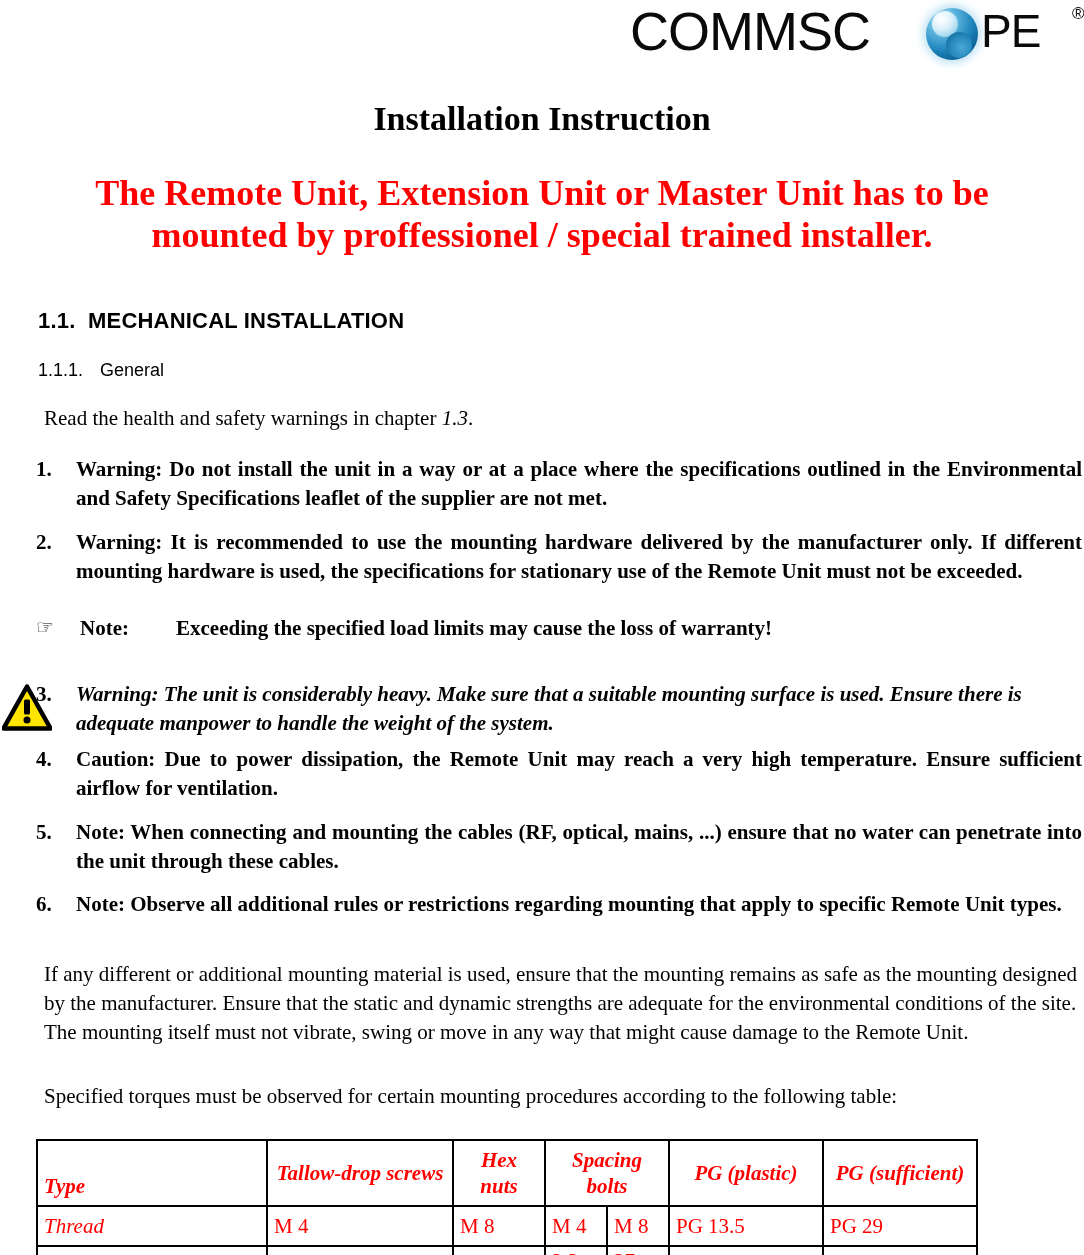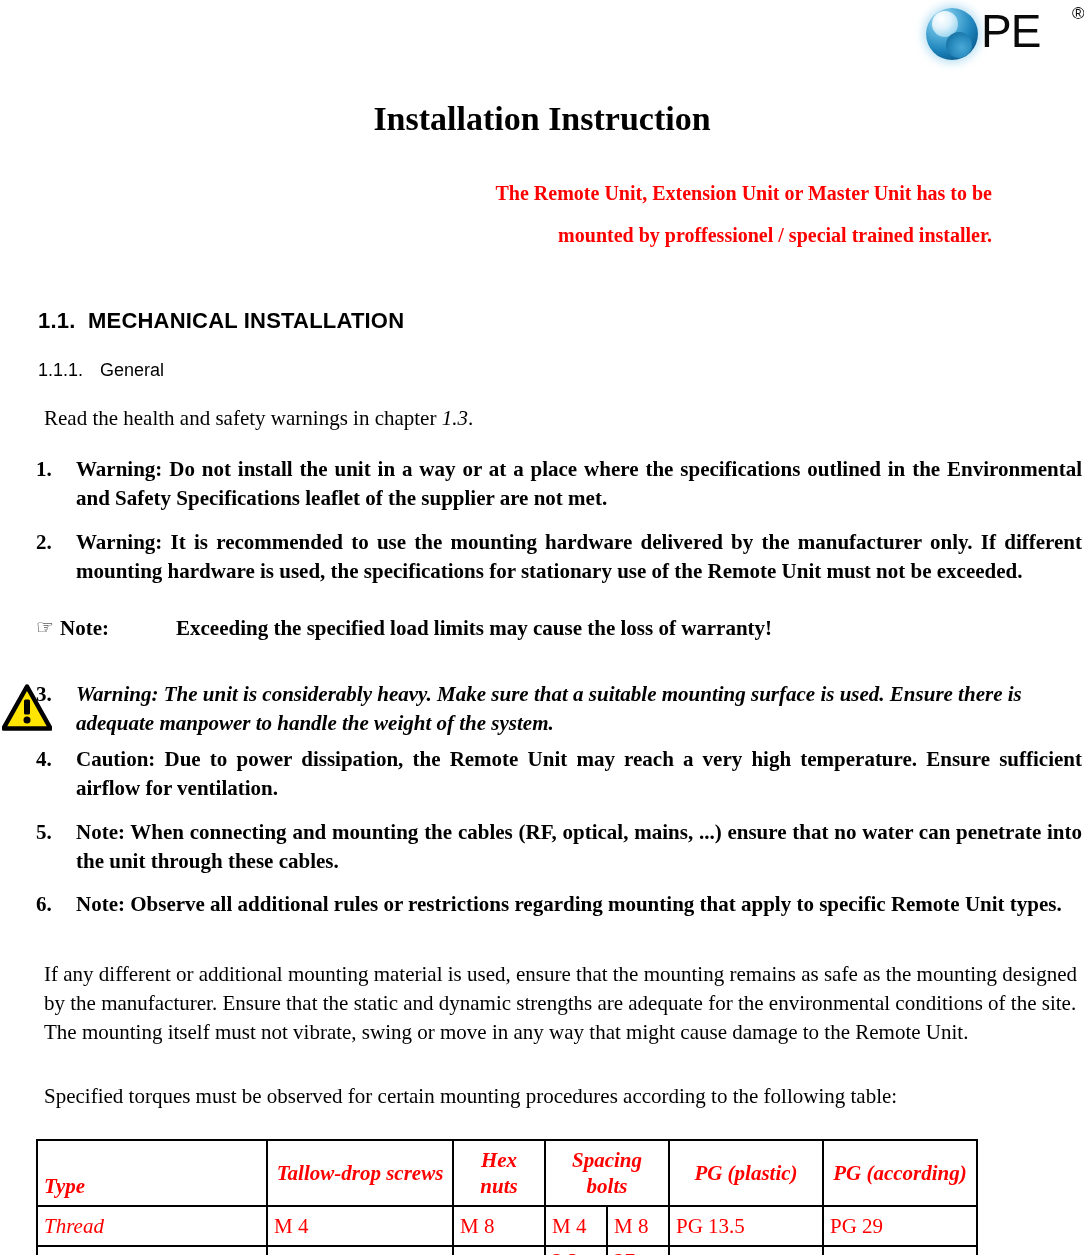--- a/index.html
+++ b/index.html
@@ -99,22 +99,22 @@
     text-align: center;
     font-size: 34px;
     font-weight: bold;
     letter-spacing: 0px;
   }
   .warn-title {
     position: absolute;
     top: 172px;
     left: 92px;
     width: 900px;
-    text-align: right;
-    font-size: 20px;
+    text-align: center;
+    font-size: 36px;
     font-weight: bold;
     color: #ff0000;
     line-height: 42px;
   }
 
   
   .h2 {
     position: absolute;
     left: 38px;
     top: 308px;
@@ -188,21 +188,21 @@
   }
   .note-hand {
     position: absolute;
     left: 0;
     top: -1px;
     font-size: 20px;
     font-weight: normal;
   }
   .note-label {
     position: absolute;
-    left: 24px;
+    left: 44px;
     top: 0;
   }
   .note-text {
     display: block;
     margin-left: 140px;
   }
 
   
   .warn-icon {
     position: absolute;
@@ -255,20 +255,21 @@
   .col-hex { width: 78px; }
   .col-sp1 { width: 96px; }
   .col-sp2 { width: 100px; }
   .col-pgp { width: 140px; }
   .col-pga { width: 140px; }
 </style>
 </head>
 <body>
 
 <div class="logo-wrap">
+  <span class="logo-text">COMMSC</span>
   <span class="logo-sphere"></span>
   <span class="logo-part2">PE</span>
   <span class="logo-reg">®</span>
 </div>
 
 <div class="doc-title">Installation Instruction</div>
 
 <div class="warn-title">
   <div>The Remote Unit, Extension Unit or Master Unit has to be</div>
   <div>mounted by proffessionel / special trained installer.</div>
@@ -332,21 +333,21 @@
 <div class="para tail2">Specified torques must be observed for certain mounting procedures according to the following table:</div>
 
 <table class="torque-table">
   <thead>
     <tr>
       <th class="col-type type-head">Type</th>
       <th class="col-tallow">Tallow-drop screws</th>
       <th class="col-hex">Hex nuts</th>
       <th colspan="2">Spacing bolts</th>
       <th class="col-pgp">PG (plastic)</th>
-      <th class="col-pga">PG (according)</th>
+      <th class="col-pga">PG (sufficient)</th>
     </tr>
   </thead>
   <tbody>
     <tr>
       <td>Thread</td>
       <td class="val">M 4</td>
       <td class="val">M 8</td>
       <td class="val col-sp1">M 4</td>
       <td class="val col-sp2">M 8</td>
       <td class="val">PG 13.5</td>

